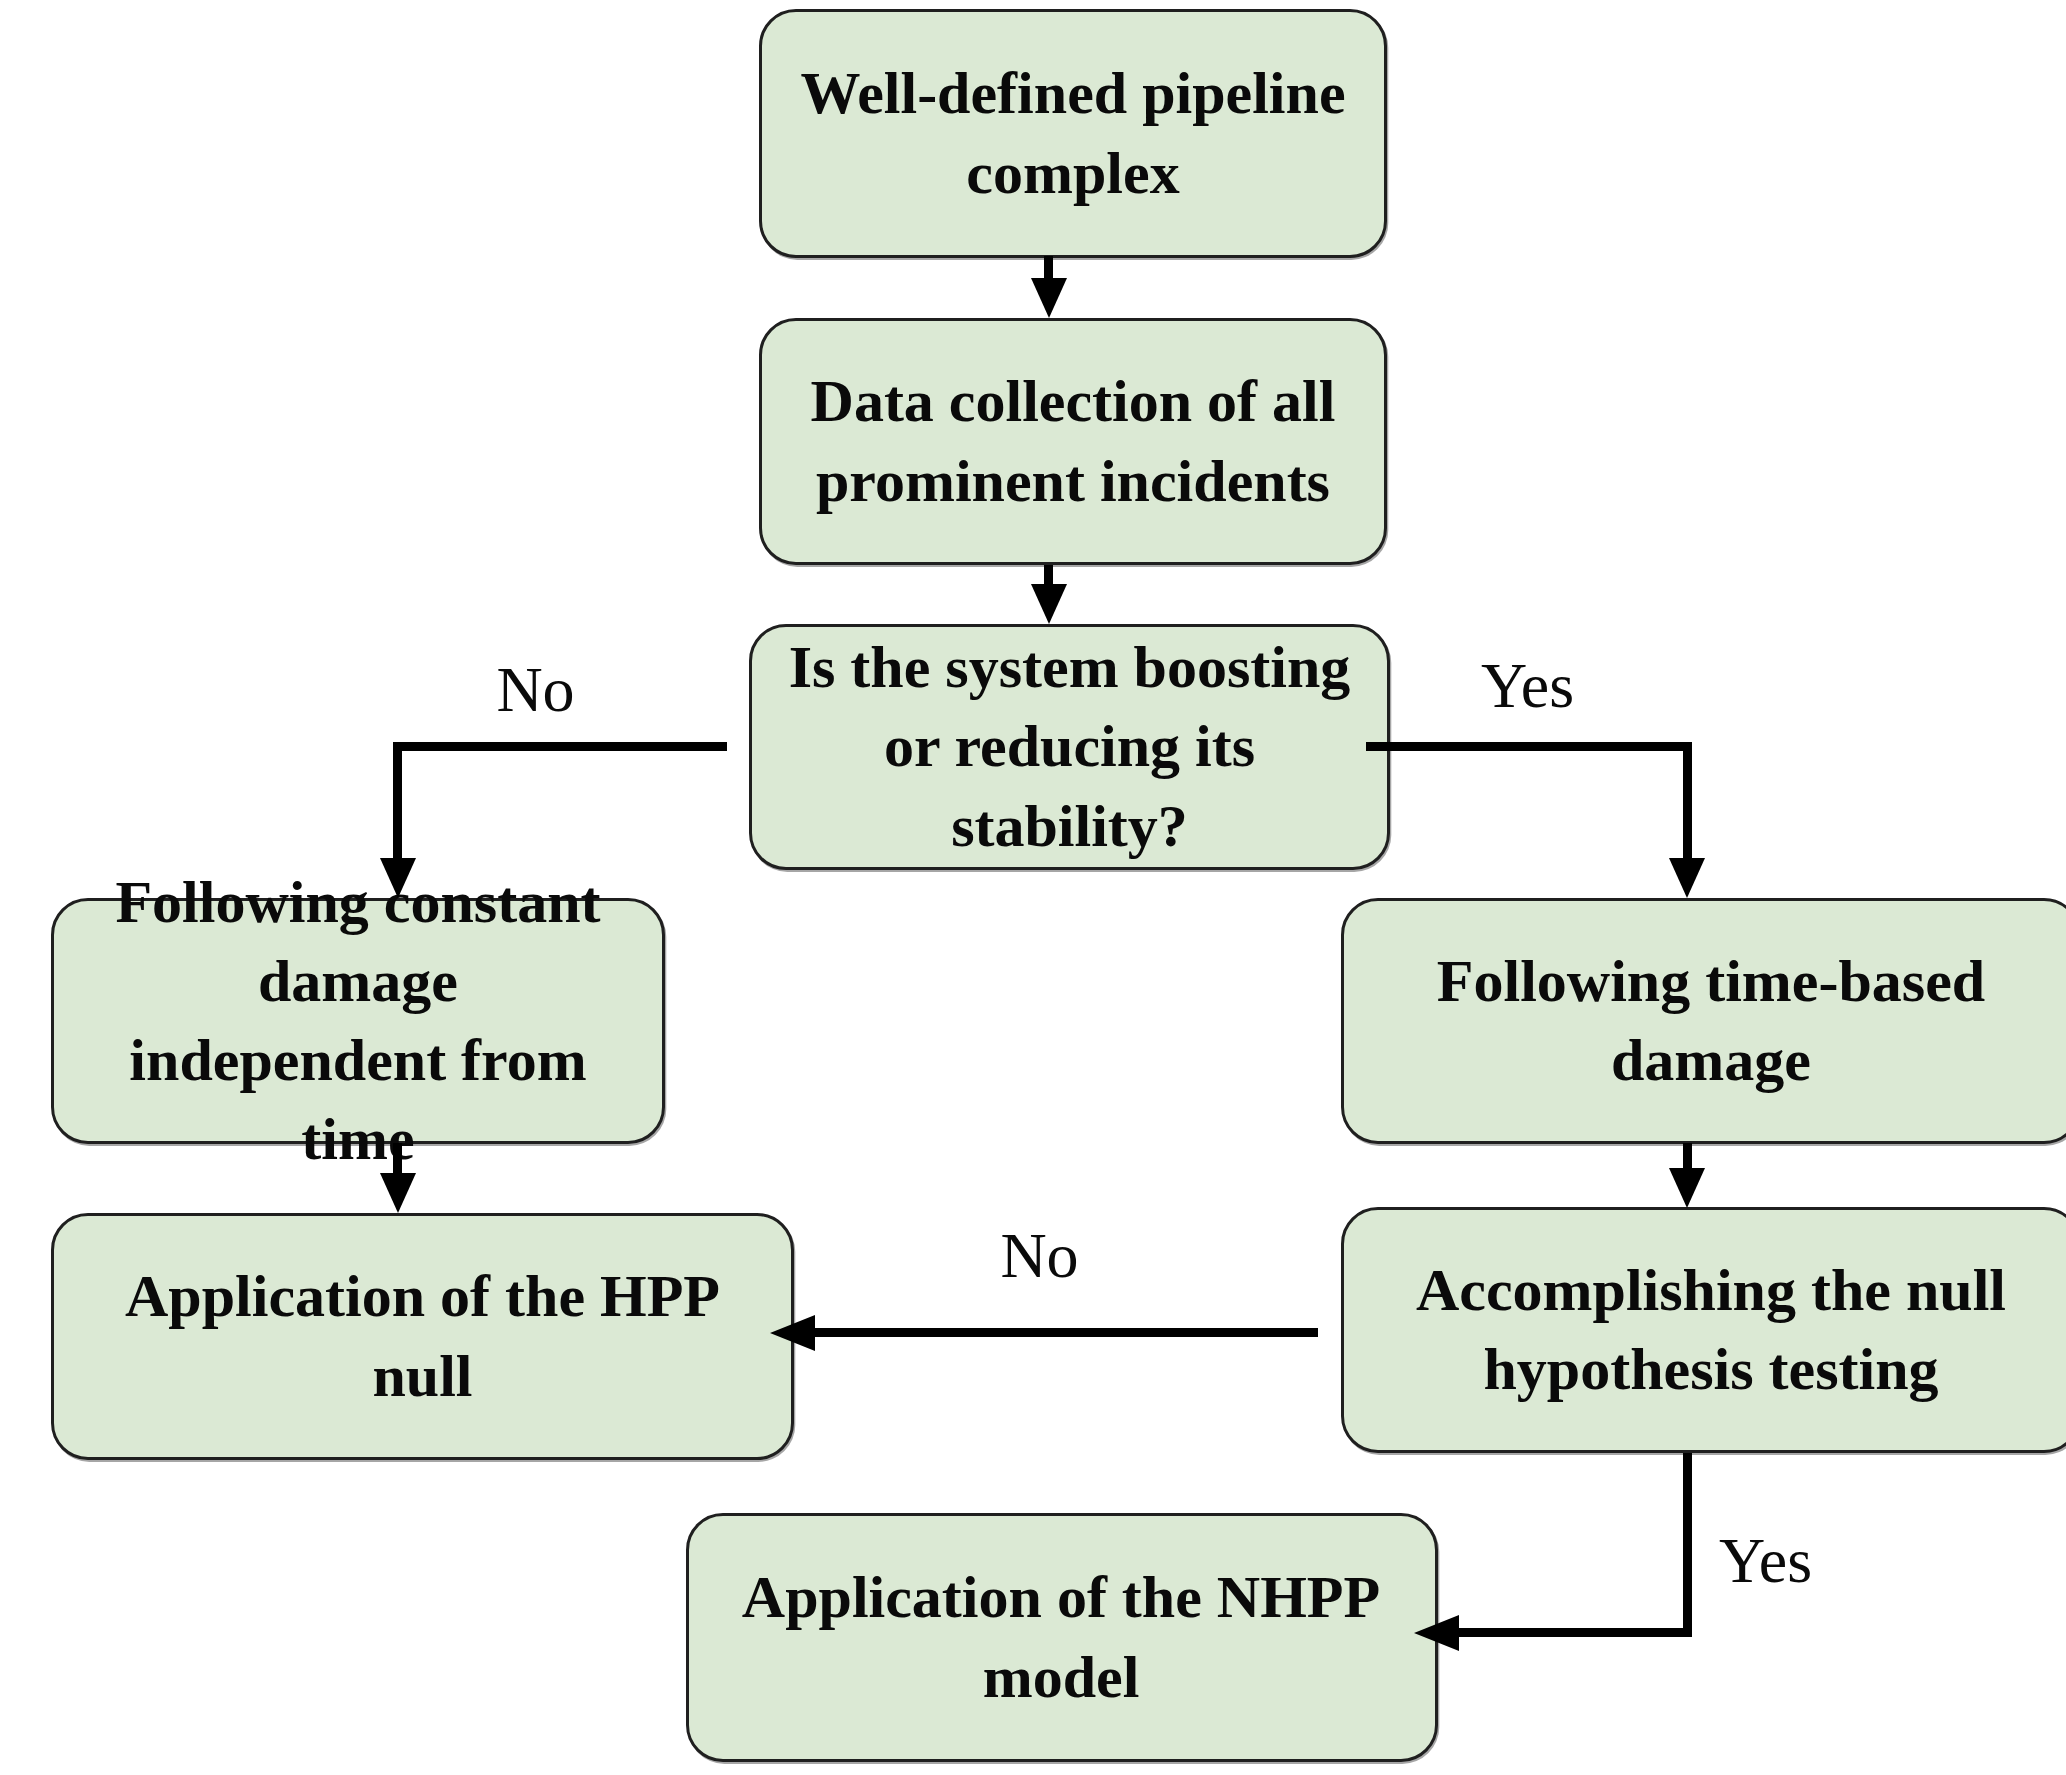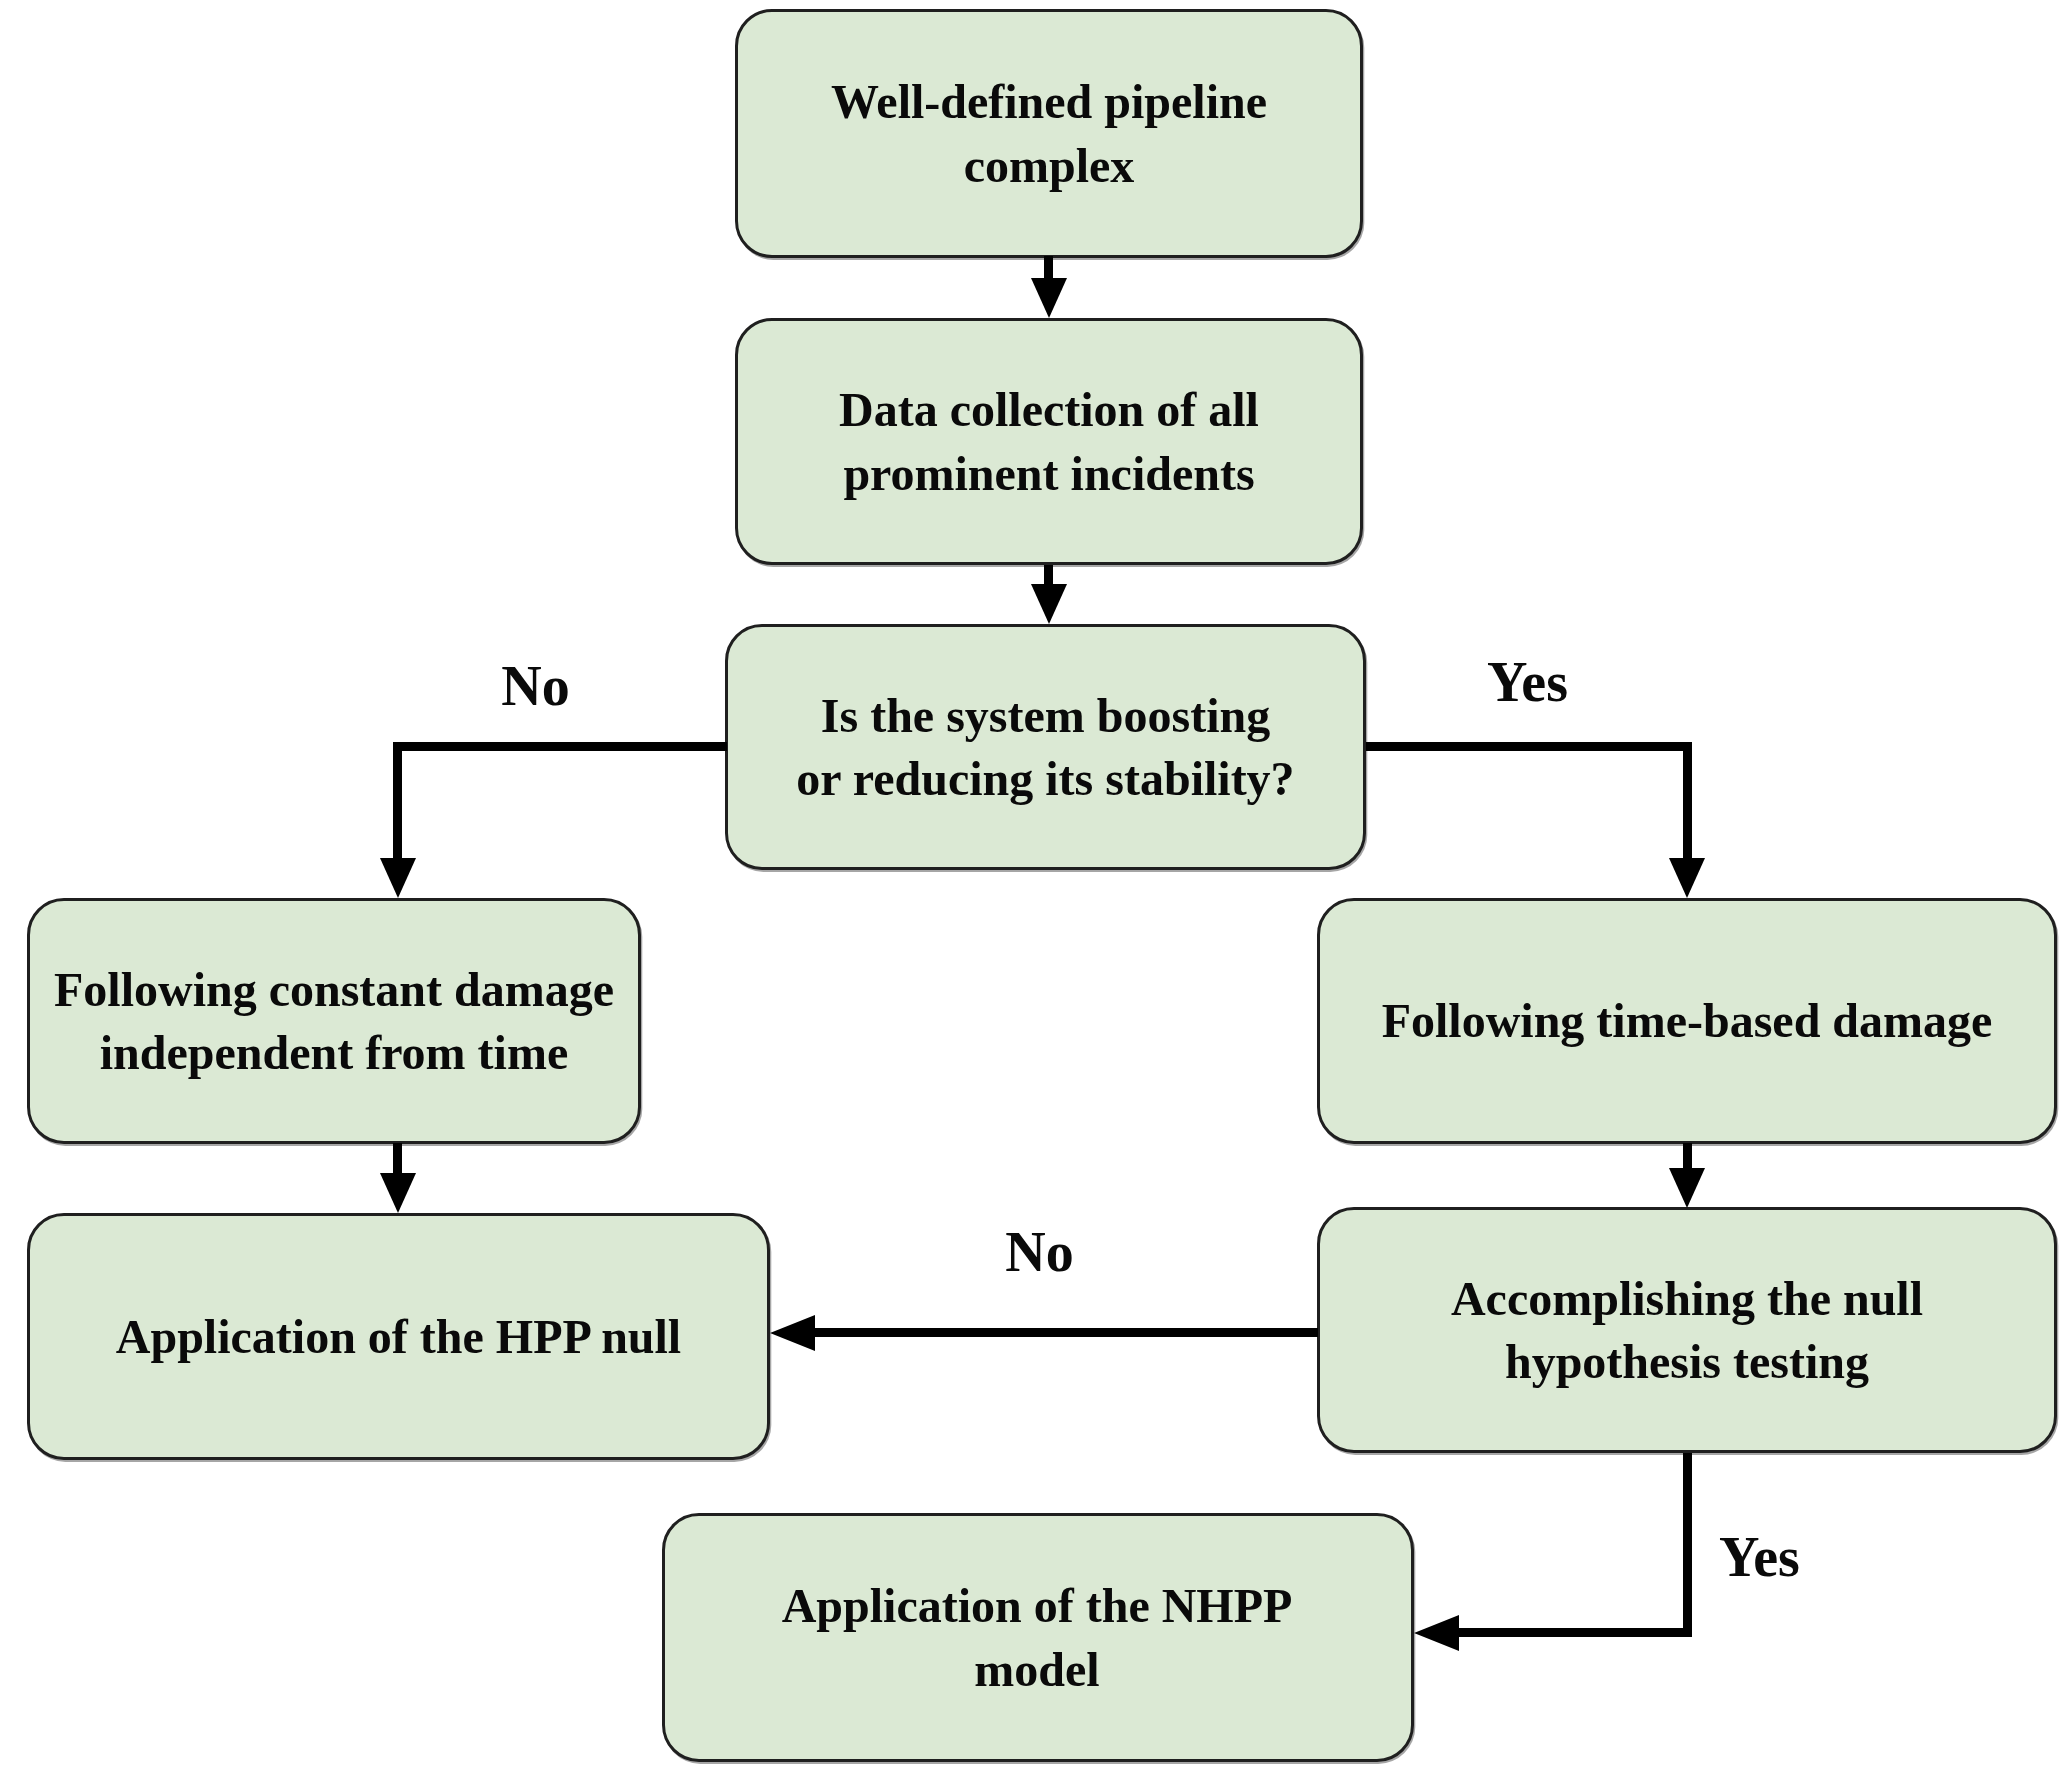--- a/index.html
+++ b/index.html
@@ -23,25 +23,26 @@
     box-sizing:border-box;
     background:var(--node-fill);
     border:3.2px solid var(--node-border);
     border-radius:37px;
     display:flex;
     align-items:center;
     justify-content:center;
     text-align:center;
     padding:0 19px;
     font-weight:bold;
-    font-size:48px;
+    font-size:60px;
     line-height:1.32;
     color:var(--text);
     white-space:pre-line;
     box-shadow:1.3px 1.9px 0 rgba(0,0,0,0.35);
+    margin-left:24px;
   }
   #node-pipeline        {left:735px; top:9px;   width:628px;  height:249px;}
   #node-data-collection {left:735px; top:318px;  width:628px;  height:247px;}
   #node-decision        {left:725px; top:624px;  width:641px; height:246px;}
   #node-constant-damage {left:27px;   top:898px; width:614px; height:246px;}
   #node-time-based      {left:1317px; top:898px; width:740px; height:246px;}
   #node-hpp             {left:27px;   top:1213px; width:743px; height:247px;}
   #node-null-hypothesis {left:1317px; top:1207px; width:740px; height:246px;}
   #node-nhpp            {left:662px; top:1513px; width:752px; height:249px;padding-left:17px;}
 
@@ -53,22 +54,22 @@
     border-top:40px solid var(--arrow);
   }
   .ah-left{
     position:absolute;width:0;height:0;
     border-top:18px solid transparent;
     border-bottom:18px solid transparent;
     border-right:45px solid var(--arrow);
   }
   .edge-label{
     position:absolute;
-    font-size:56px;
-    font-weight:bold;
+    font-size:64px;
+    font-weight:normal;
     color:var(--text);
     text-align:center;
     line-height:1;
   }
   
   #a1-stem{left:1044px;top:256px;width:9px;height:28px;}
   #a1-head{left:1031px;top:278px;}
   #a2-stem{left:1044px;top:565px;width:9px;height:25.5px;}
   #a2-head{left:1031px;top:584px;}
   #no-h   {left:393px; top:742px;width:334px;height:9px;}

